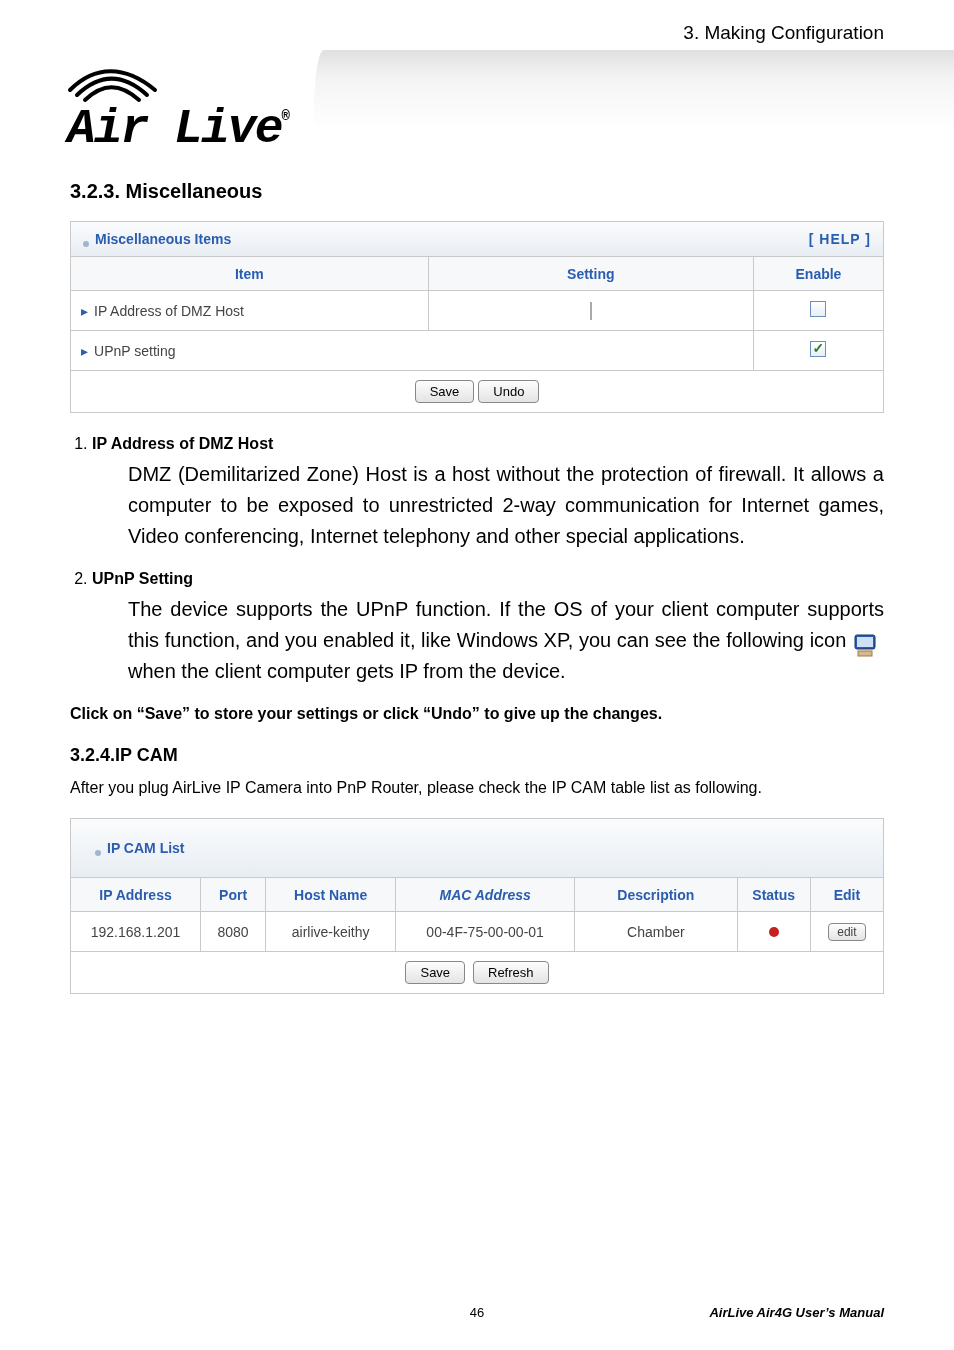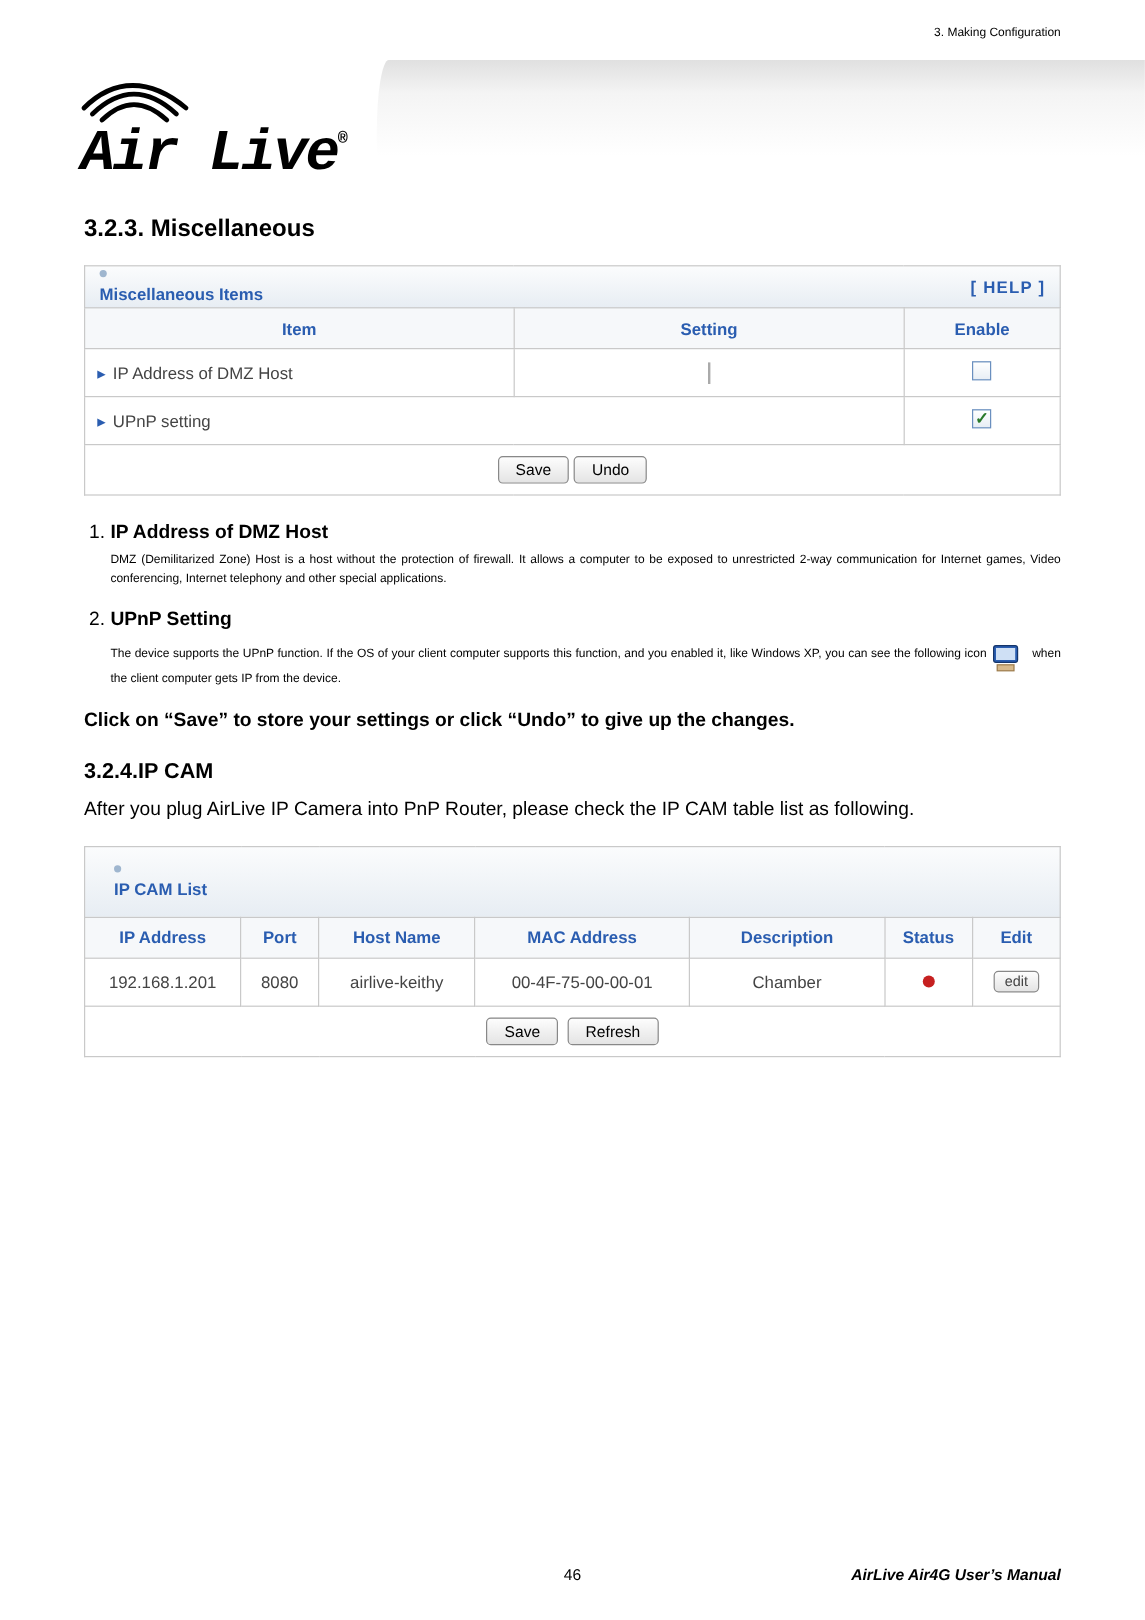--- a/index.html
+++ b/index.html
@@ -13,21 +13,21 @@
     width: 954px;
     min-height: 1350px;
     position: relative;
     padding: 0;
   }
   
   .top-right-label {
     position: absolute;
     top: 22px;
     right: 70px;
-    font-size: 10px;
+    font-size: 19px;
   }
   .top-stripe {
     position: absolute;
     top: 50px;
     right: 0;
     width: 640px;
     height: 80px;
     background: linear-gradient(to bottom, #e0e0e0 0%, #f4f4f4 35%, #fff 100%);
     border-top-left-radius: 10px 60px;
   }
@@ -90,23 +90,22 @@
     display: flex;
     justify-content: space-between;
     align-items: center;
     padding: 0 12px;
     height: 34px;
   }
   .panel-title {
     color: #2a5db0;
     font-weight: bold;
     display: flex;
-    align-items: flex-start;
+    align-items: flex-end;
     gap: 6px;
-    flex-direction: column;
   }
   .panel-title .bullet {
     width: 6px; height: 6px;
     background: #9fb6cf;
     border-radius: 50%;
     display: inline-block;
   }
   .help-link {
     color: #2a5db0;
     font-weight: bold;
@@ -175,24 +174,25 @@
   ol.body-list > li {
     margin-bottom: 18px;
   }
   .li-head {
     font-weight: bold;
     font-size: 16px;
     margin-bottom: 8px;
     display: inline;
   }
   .li-body {
-    font-size: 10px;
+    font-size: 20px;
     line-height: 1.55;
     text-align: justify;
     margin-top: 6px;
+    margin-left: 36px;
   }
   .upnp-icon-inline {
     display: inline-block;
     width: 26px; height: 26px;
     vertical-align: middle;
     position: relative;
     top: 4px;
     margin-right: 6px;
   }
   .upnp-icon-inline svg { width: 26px; height: 26px; }
@@ -323,21 +323,21 @@
               <span class="bullet"></span>
               <span>IP CAM List</span>
             </span>
           </div>
         </td>
       </tr>
       <tr class="header-row">
         <td style="width:16%;">IP Address</td>
         <td style="width:8%;">Port</td>
         <td style="width:16%;">Host Name</td>
-        <td style="width:22%;">MAC Address</td>
+        <td style="width:22%;font-style:italic;">MAC Address</td>
         <td style="width:20%;">Description</td>
         <td style="width:9%;">Status</td>
         <td style="width:9%;">Edit</td>
       </tr>
       <tr class="data-row">
         <td class="center">192.168.1.201</td>
         <td class="center">8080</td>
         <td class="center">airlive-keithy</td>
         <td class="center">00-4F-75-00-00-01</td>
         <td class="center link-cell">Chamber</td>

